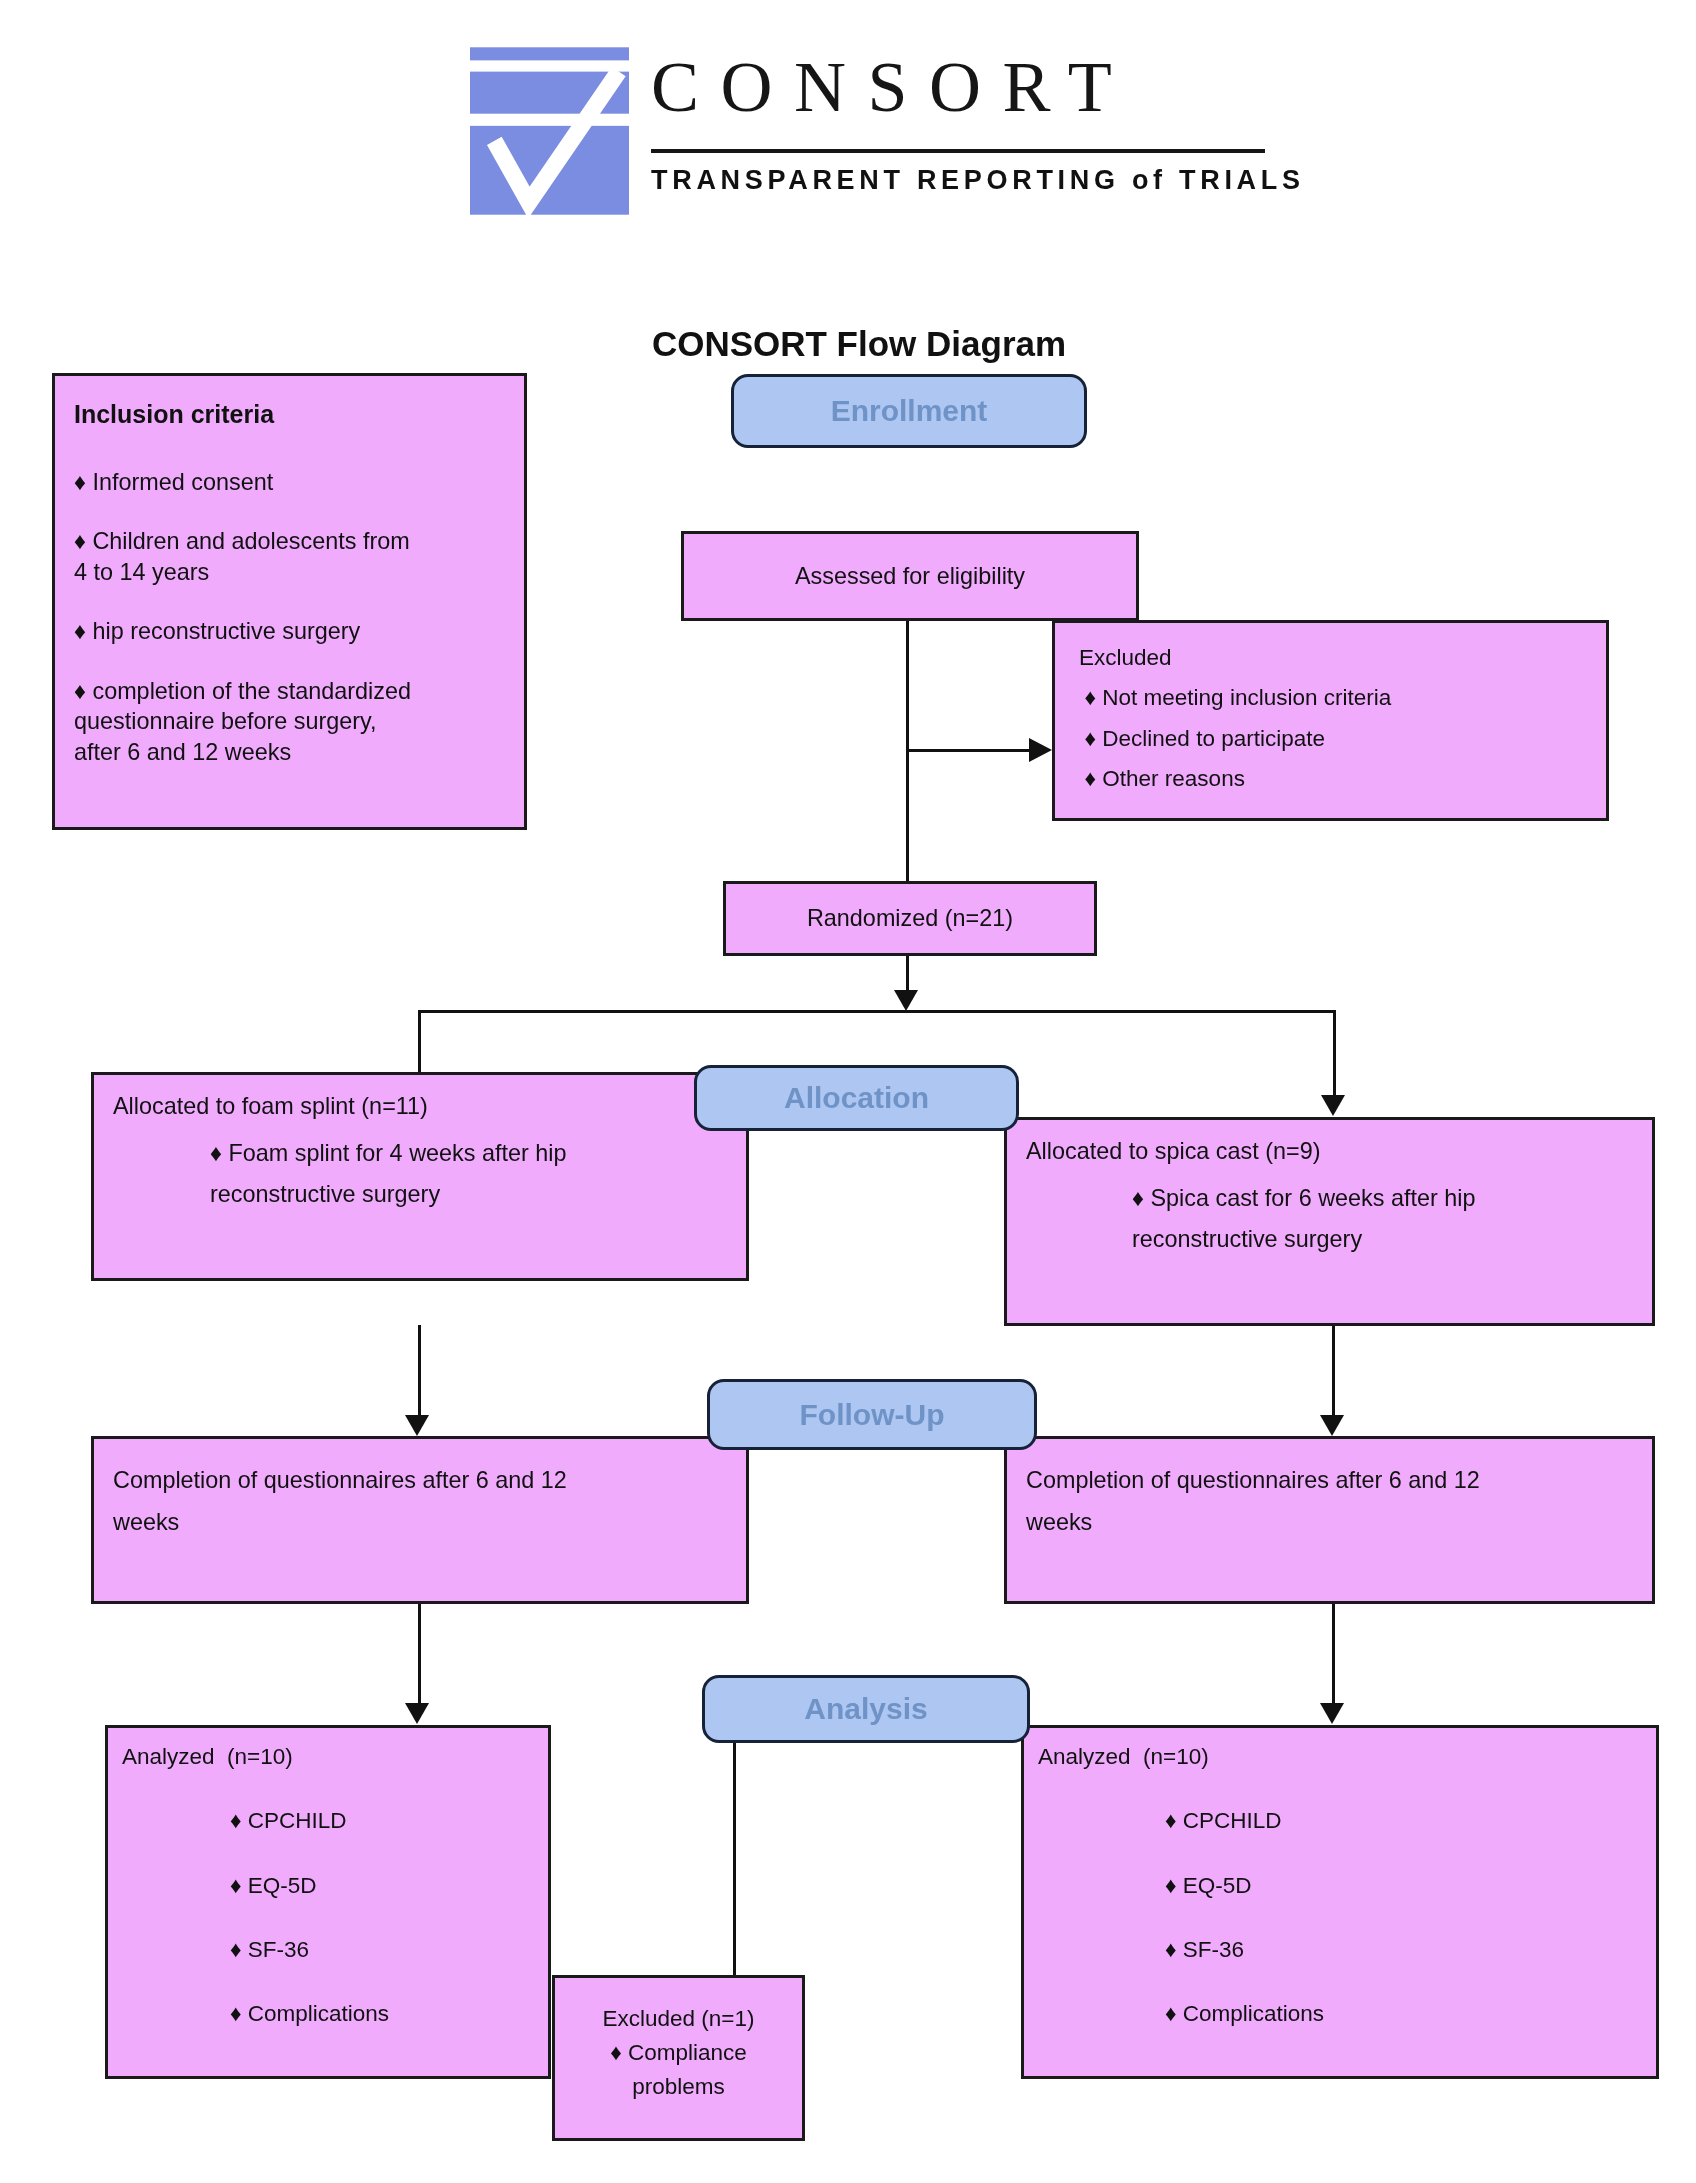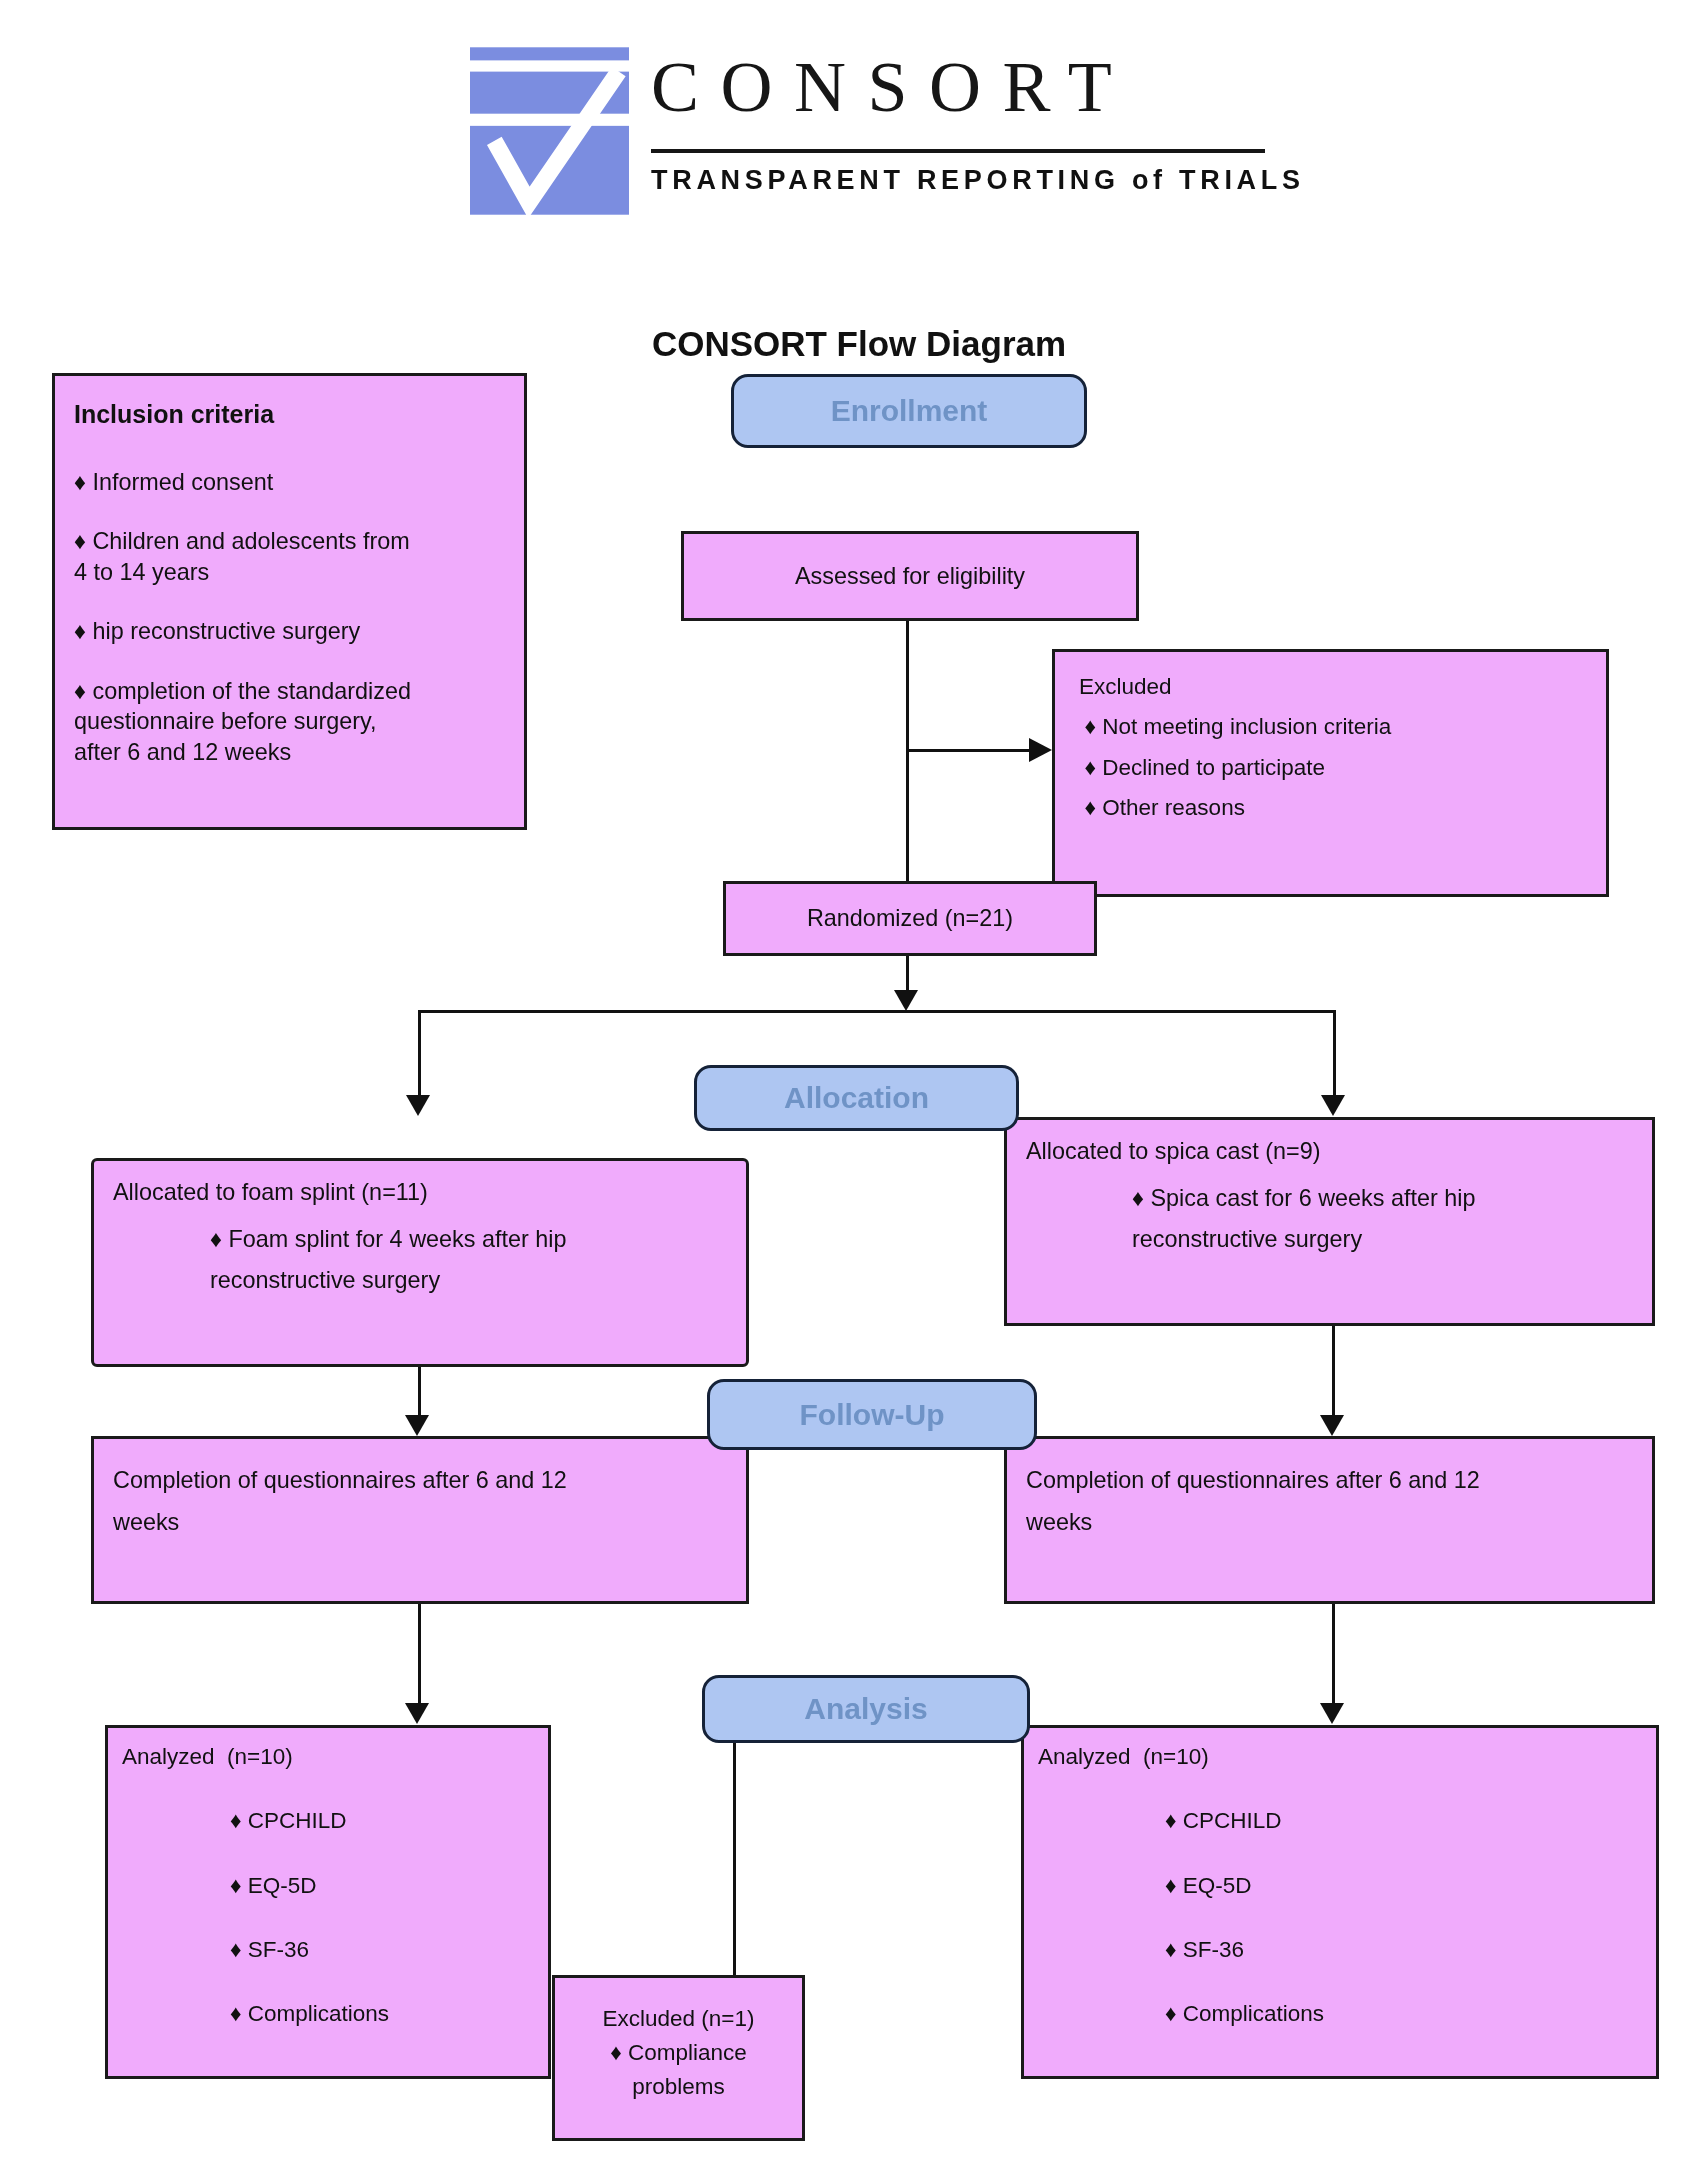--- a/index.html
+++ b/index.html
@@ -47,25 +47,25 @@
     box-sizing:border-box; z-index:2; font-size:23.4px; line-height:1.3;
   }
   .center { display:flex; align-items:center; justify-content:center; text-align:center; }
 
   .box-inclusion { left:52px; top:373px; width:475px; height:457px; padding:21.5px 19px; }
   .box-inclusion .h { font-size:25px; font-weight:bold; margin-bottom:37px; }
   .box-inclusion .item { margin-bottom:29px; }
   .box-inclusion .item:last-child { margin-bottom:0; }
 
   .box-assessed   { left:681px; top:531px; width:458px;  height:90px; }
-  .box-excluded   { left:1052px; top:649px; width:557px; height:248px; padding:19.7px 19px 0 24px; font-size:22.5px; }
+  .box-excluded   { left:1052px; top:620px; width:557px; height:201px; padding:19.7px 19px 0 24px; font-size:22.5px; }
   .box-excluded .b { margin-top:11.2px; padding-left:5.6px; }
   .box-randomized { left:723px; top:881px; width:374px;  height:75px; }
 
-  .box-alloc-l { left:91px;  top:1158px; width:658px; height:209px; padding:16px 19px;border-radius:6px; }
+  .box-alloc-l { left:91px;  top:1072px; width:658px; height:209px; padding:16px 19px; }
   .box-alloc-r { left:1004px; top:1117px; width:651px; height:209px; padding:16px 19px; }
   .alloc-bullet { margin-top:12px; line-height:1.75; width:468px; }
   .box-alloc-l .alloc-bullet { margin-left:97px; }
   .box-alloc-r .alloc-bullet { margin-left:106px; }
 
   .box-fu-l { left:91px;  top:1436px; width:658px; height:168px; padding:19.7px 19px; line-height:1.8; }
   .box-fu-r { left:1004px; top:1436px; width:651px; height:168px; padding:19.7px 19px; line-height:1.8; }
 
   .box-an-l { left:105px;  top:1725px; width:446px;  height:354px; padding:14px 14px; font-size:22.5px; }
   .box-an-r { left:1021px; top:1725px; width:638px; height:354px; padding:14px 14px; font-size:22.5px; }

